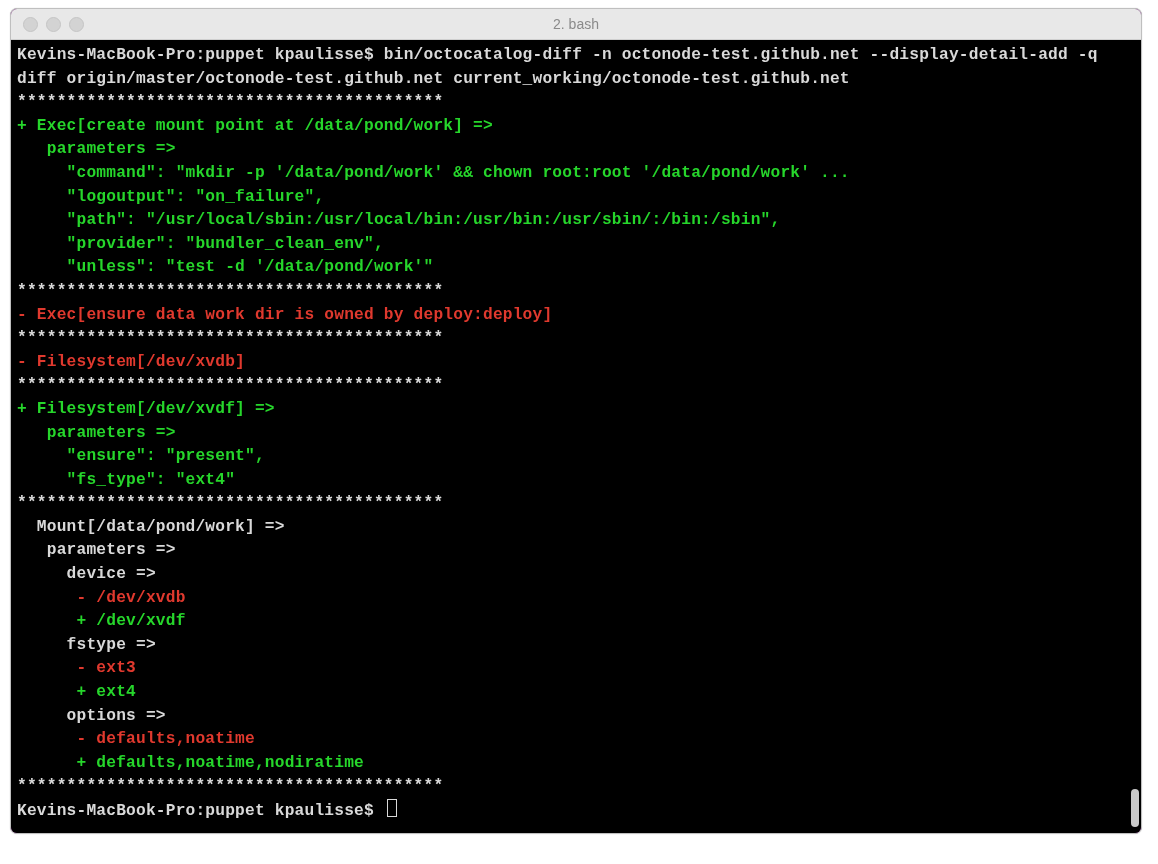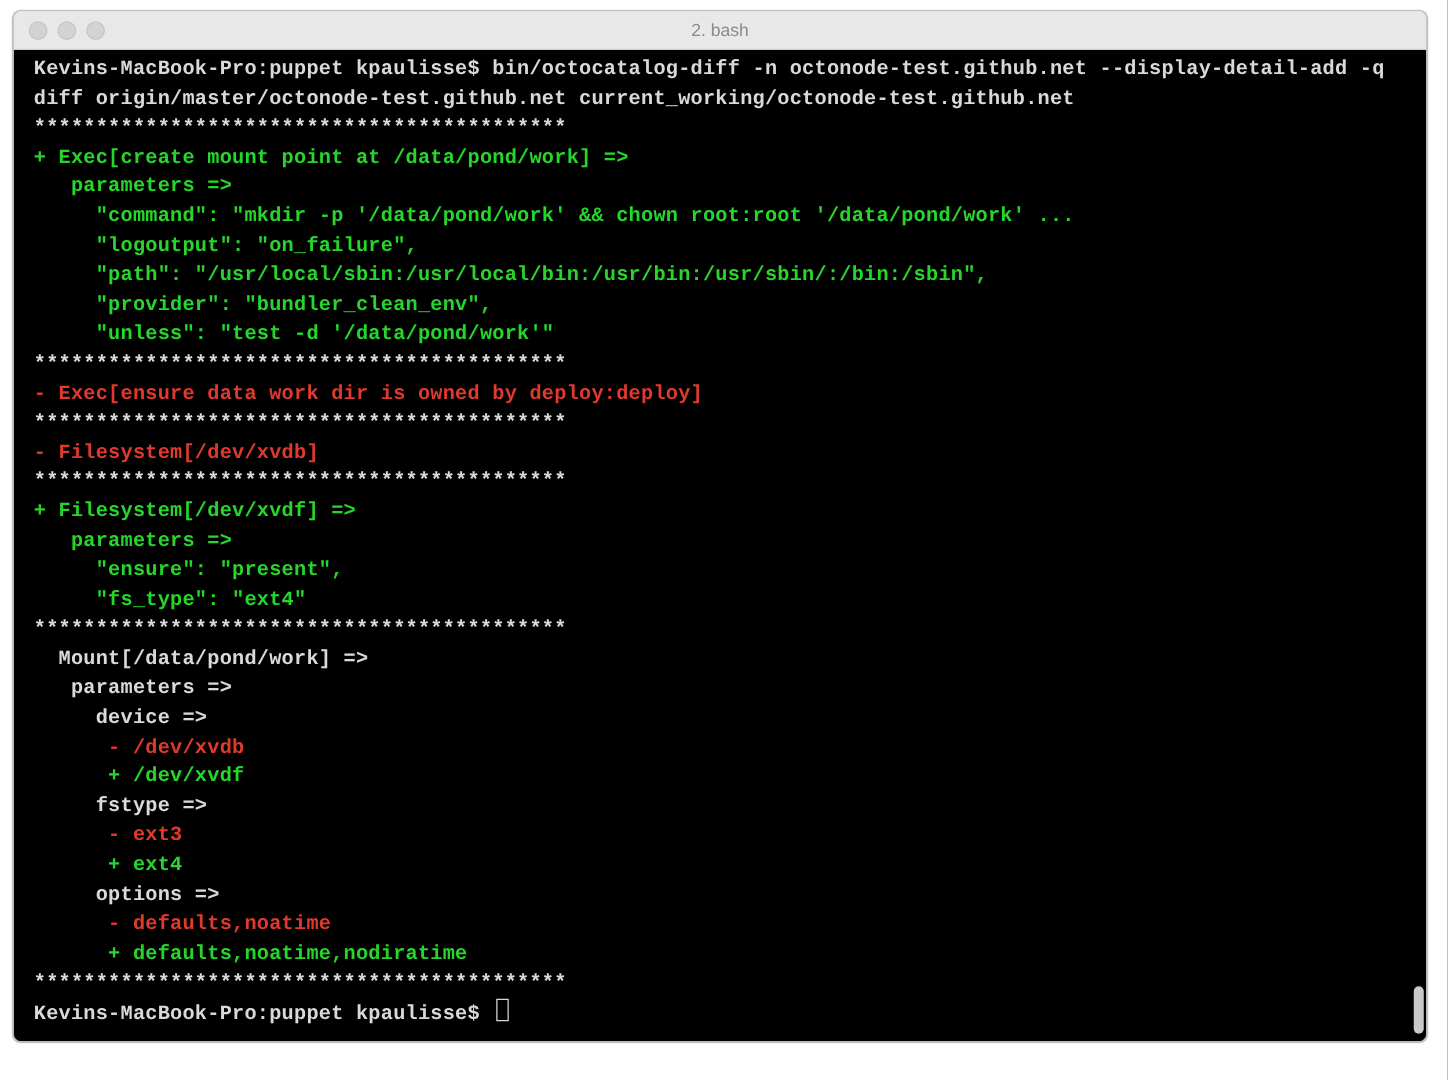--- a/index.html
+++ b/index.html
@@ -15,21 +15,21 @@
     left: 10px;
     top: 8px;
     width: 1130px;
     height: 824px;
     border: 1px solid #bfbfbf;
     border-radius: 7px;
     box-shadow: 0 0 1px rgba(0,0,0,0.3);
     overflow: hidden;
     display: flex;
     flex-direction: column;
-    background: #e5e5e5;
+    background: #701a75;
   }
   .titlebar {
     height: 30px;
     background: #e8e8e8;
     border-bottom: 1px solid #cfcfcf;
     display: flex;
     align-items: center;
     position: relative;
     flex: 0 0 auto;
   }
@@ -49,21 +49,21 @@
     position: absolute;
     left: 0; right: 0;
     text-align: center;
     font-size: 14px;
     color: #8a8a8a;
     pointer-events: none;
   }
   .term-wrap {
     flex: 1 1 auto;
     background: #000;
-    padding: 4px 6px 8px 16px;
+    padding: 4px 6px 8px 6px;
     box-sizing: border-box;
     overflow: hidden;
     position: relative;
   }
   .scrollbar {
     position: absolute;
     right: 2px;
     bottom: 6px;
     width: 8px;
     height: 38px;

